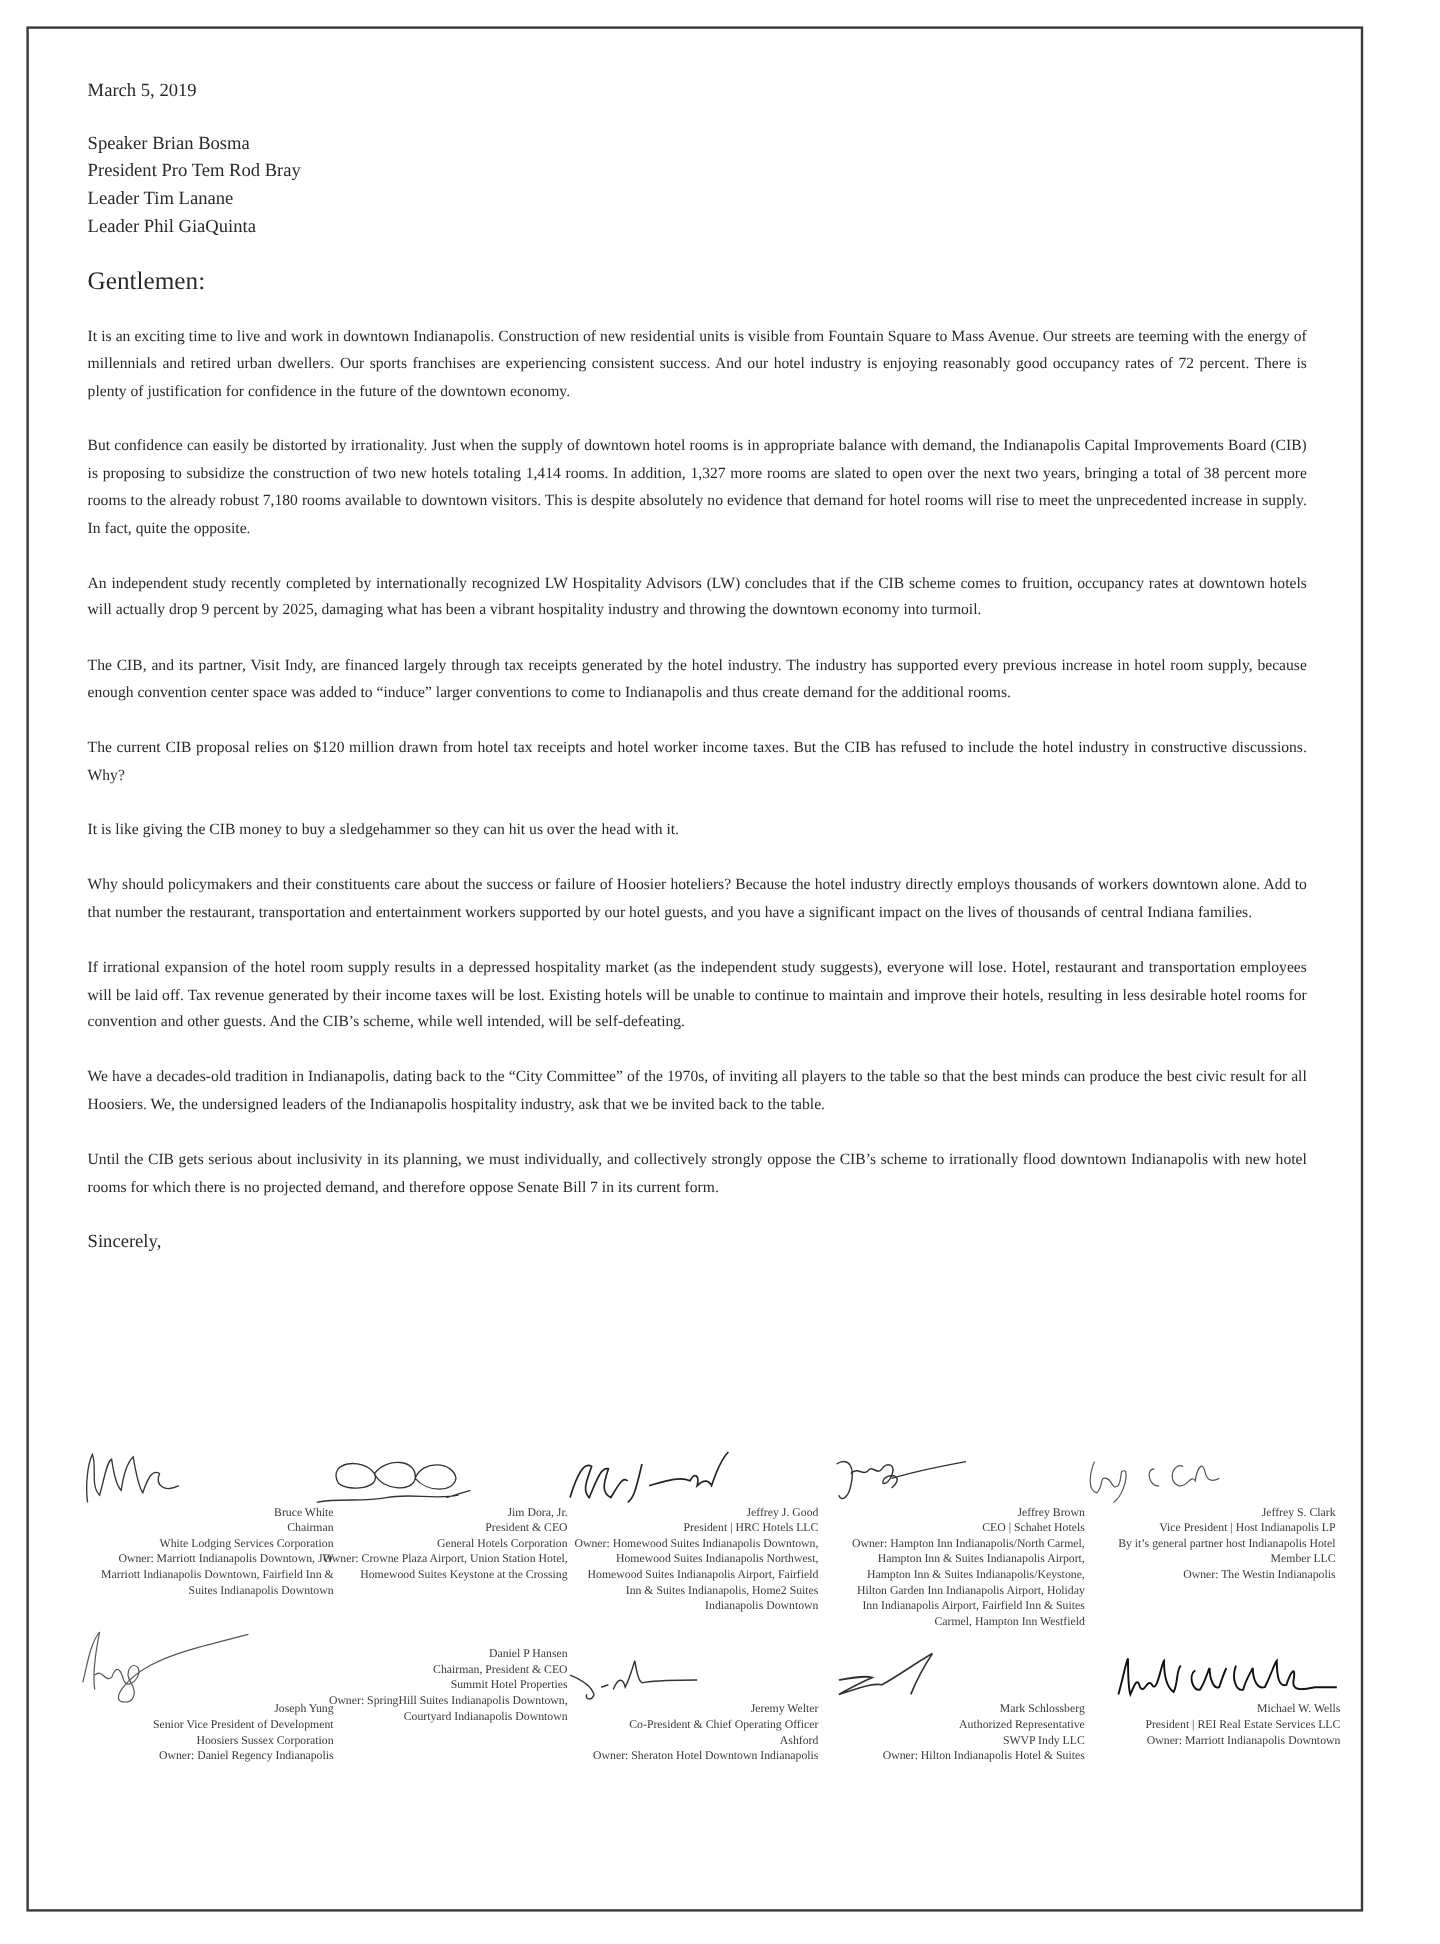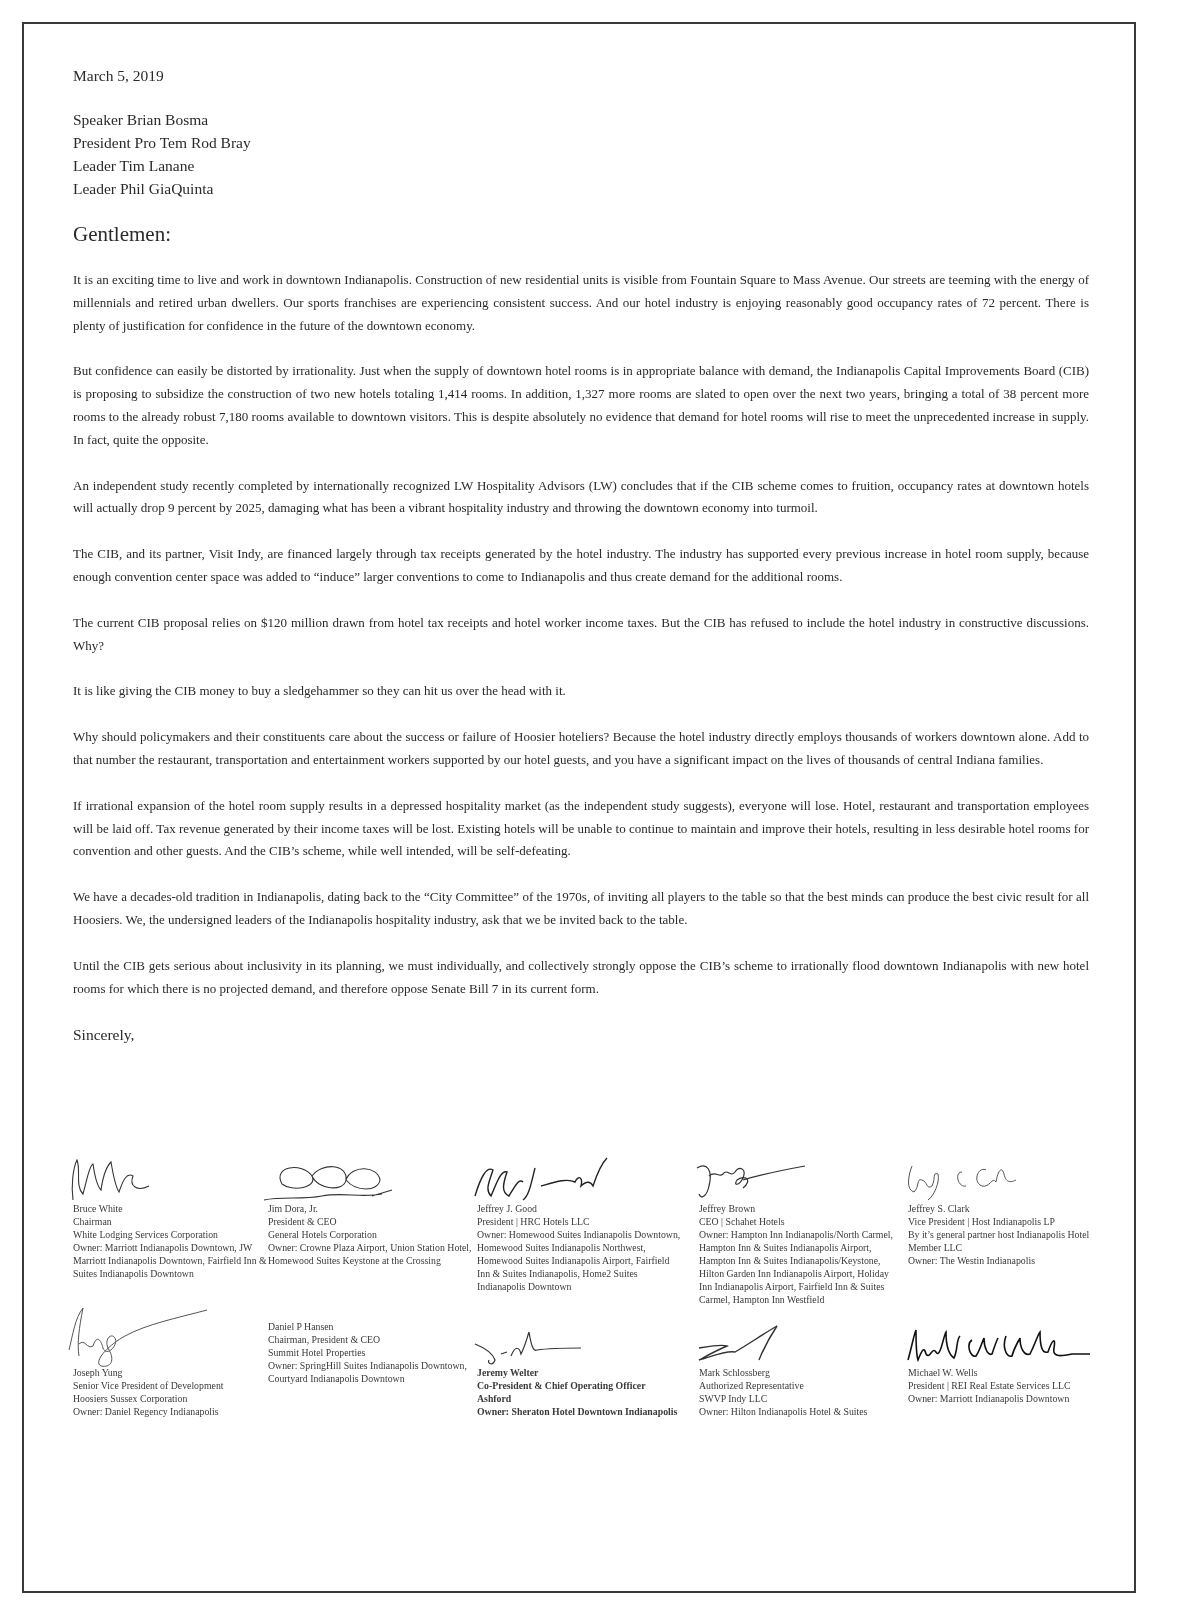--- a/index.html
+++ b/index.html
@@ -9,21 +9,21 @@
                 border: 2px solid #3a3a3a; box-sizing: border-box; background: #fff; }
   .letter { position: absolute; left: 73px; top: 64px; width: 1016px; }
   .date { font-size: 15.5px; line-height: 23px; margin: 0 0 21px 0; }
   .recipients { font-size: 15.5px; line-height: 23px; margin: 0 0 23px 0; }
   .recipients div { white-space: nowrap; }
   .salutation { font-size: 21px; line-height: 23px; margin: 0 0 23px 0; }
   .body p { font-size: 13px; line-height: 22.8px; margin: 0 0 23px 0; text-align: justify;
             hyphens: auto; }
   .closing { font-size: 15.5px; line-height: 23px; margin: 0; }
 
-  .sig-grid { position: absolute; left: 73px; top: 1156px; width: 1030px; }
+  .sig-grid { position: absolute; left: 73px; top: 1208px; width: 1030px; text-align: right; }
   .sig-row { position: relative; height: 160px; }
   .sig-row.second { height: 150px; }
   .sig { position: absolute; width: 205px; font-size: 9.8px; line-height: 13px; color: #3a3a3a; }
   .sig .scrawl { height: 46px; position: relative; }
   .sig .scrawl svg { position: absolute; left: -6px; top: 0; overflow: visible; }
   .sig .name, .sig .title, .sig .company, .sig .owner { display: block; }
   .c1 { left: 0px; }
   .c2 { left: 195px; }
   .c3 { left: 404px; }
   .c4 { left: 626px; }
@@ -128,21 +128,21 @@
       <span class="title">Senior Vice President of Development</span>
       <span class="company">Hoosiers Sussex Corporation</span>
       <span class="owner">Owner: Daniel Regency Indianapolis</span>
     </div>
     <div class="sig c2" style="top:6px;">
       <span class="name">Daniel P Hansen</span>
       <span class="title">Chairman, President &amp; CEO</span>
       <span class="company">Summit Hotel Properties</span>
       <span class="owner">Owner: SpringHill Suites Indianapolis Downtown, Courtyard Indianapolis Downtown</span>
     </div>
-    <div class="sig c3" style="top:6px;font-weight:bold;">
+    <div class="sig c3" style="top:6px;">
       <div class="scrawl">
         <svg width="120" height="46" viewBox="0 0 120 46">
             <path d="M4 24 C14 28 22 34 24 40 C22 46 16 44 18 40 M30 34 L36 32 M40 36 C44 26 48 26 50 34 C54 26 56 18 58 12 C60 24 62 32 66 30 C80 28 96 28 110 28" fill="none" stroke="#333" stroke-width="1.2"></path>
           </svg>
       </div>
       <span class="name">Jeremy Welter</span>
       <span class="title">Co-President &amp; Chief Operating Officer</span>
       <span class="company">Ashford</span>
       <span class="owner">Owner: Sheraton Hotel Downtown Indianapolis</span>
     </div>
@@ -150,21 +150,21 @@
       <div class="scrawl">
         <svg width="100" height="46" viewBox="0 0 100 46">
             <path d="M6 28 C18 26 28 24 34 26 C20 32 10 38 6 40 C20 36 34 30 42 32 C56 24 70 14 84 6 C76 18 70 30 66 40" fill="none" stroke="#333" stroke-width="1.4"></path>
           </svg>
       </div>
       <span class="name">Mark Schlossberg</span>
       <span class="title">Authorized Representative</span>
       <span class="company">SWVP Indy LLC</span>
       <span class="owner">Owner: Hilton Indianapolis Hotel &amp; Suites</span>
     </div>
-    <div class="sig c5" style="top:6px;">
+    <div class="sig c5" style="top:6px;margin-left:24px;">
       <div class="scrawl">
         <svg width="190" height="46" viewBox="0 0 190 46">
             <path d="M6 40 C10 26 12 14 14 10 C14 24 14 34 16 40 C20 30 22 26 24 34 C28 40 30 26 34 32 C38 40 42 14 44 12 C44 24 46 34 52 38 C56 30 54 20 58 16 M70 20 C64 24 68 38 74 36 C78 30 80 22 82 18 C82 28 86 36 90 34 C92 28 94 22 96 18 M104 16 C100 26 104 38 110 36 C112 28 116 22 118 18 C118 28 122 36 128 34 C134 22 136 14 138 12 C138 26 140 34 146 32 C150 20 154 16 152 28 C150 38 160 36 170 34 L188 34" fill="none" stroke="#111" stroke-width="1.6"></path>
           </svg>
       </div>
       <span class="name">Michael W. Wells</span>
       <span class="title">President | REI Real Estate Services LLC</span>
       <span class="owner">Owner: Marriott Indianapolis Downtown</span>
     </div>
   </div>

